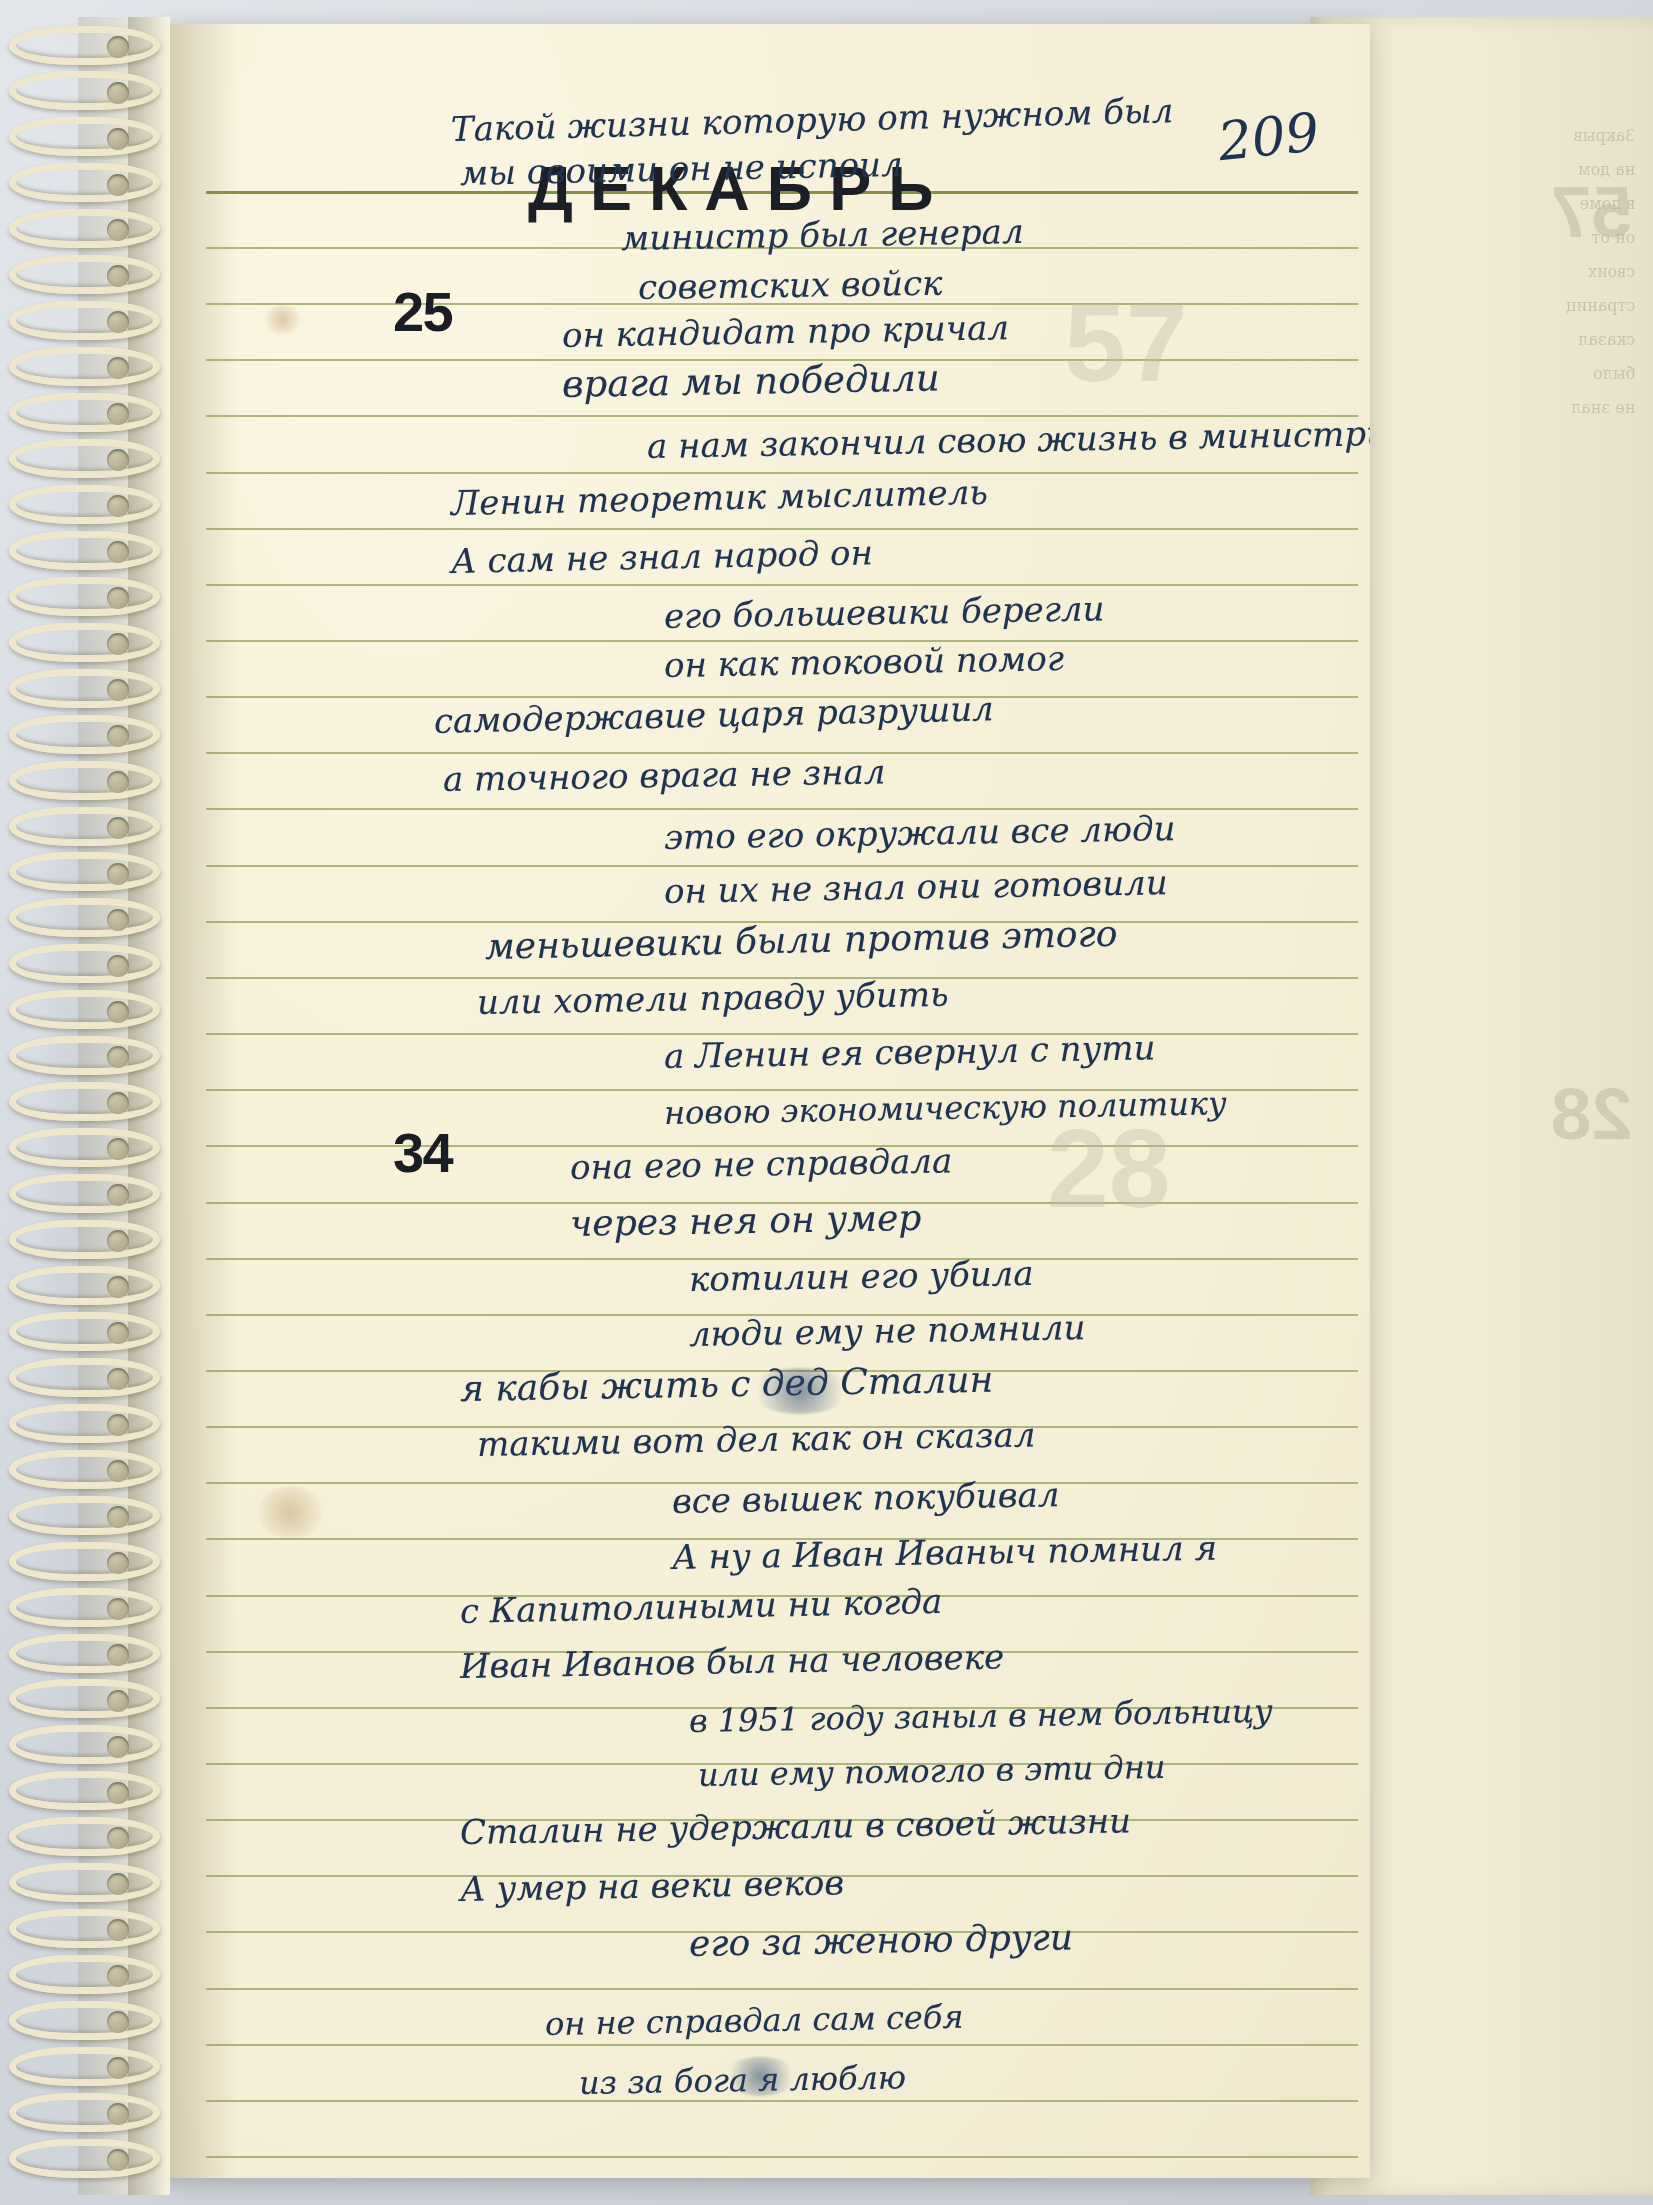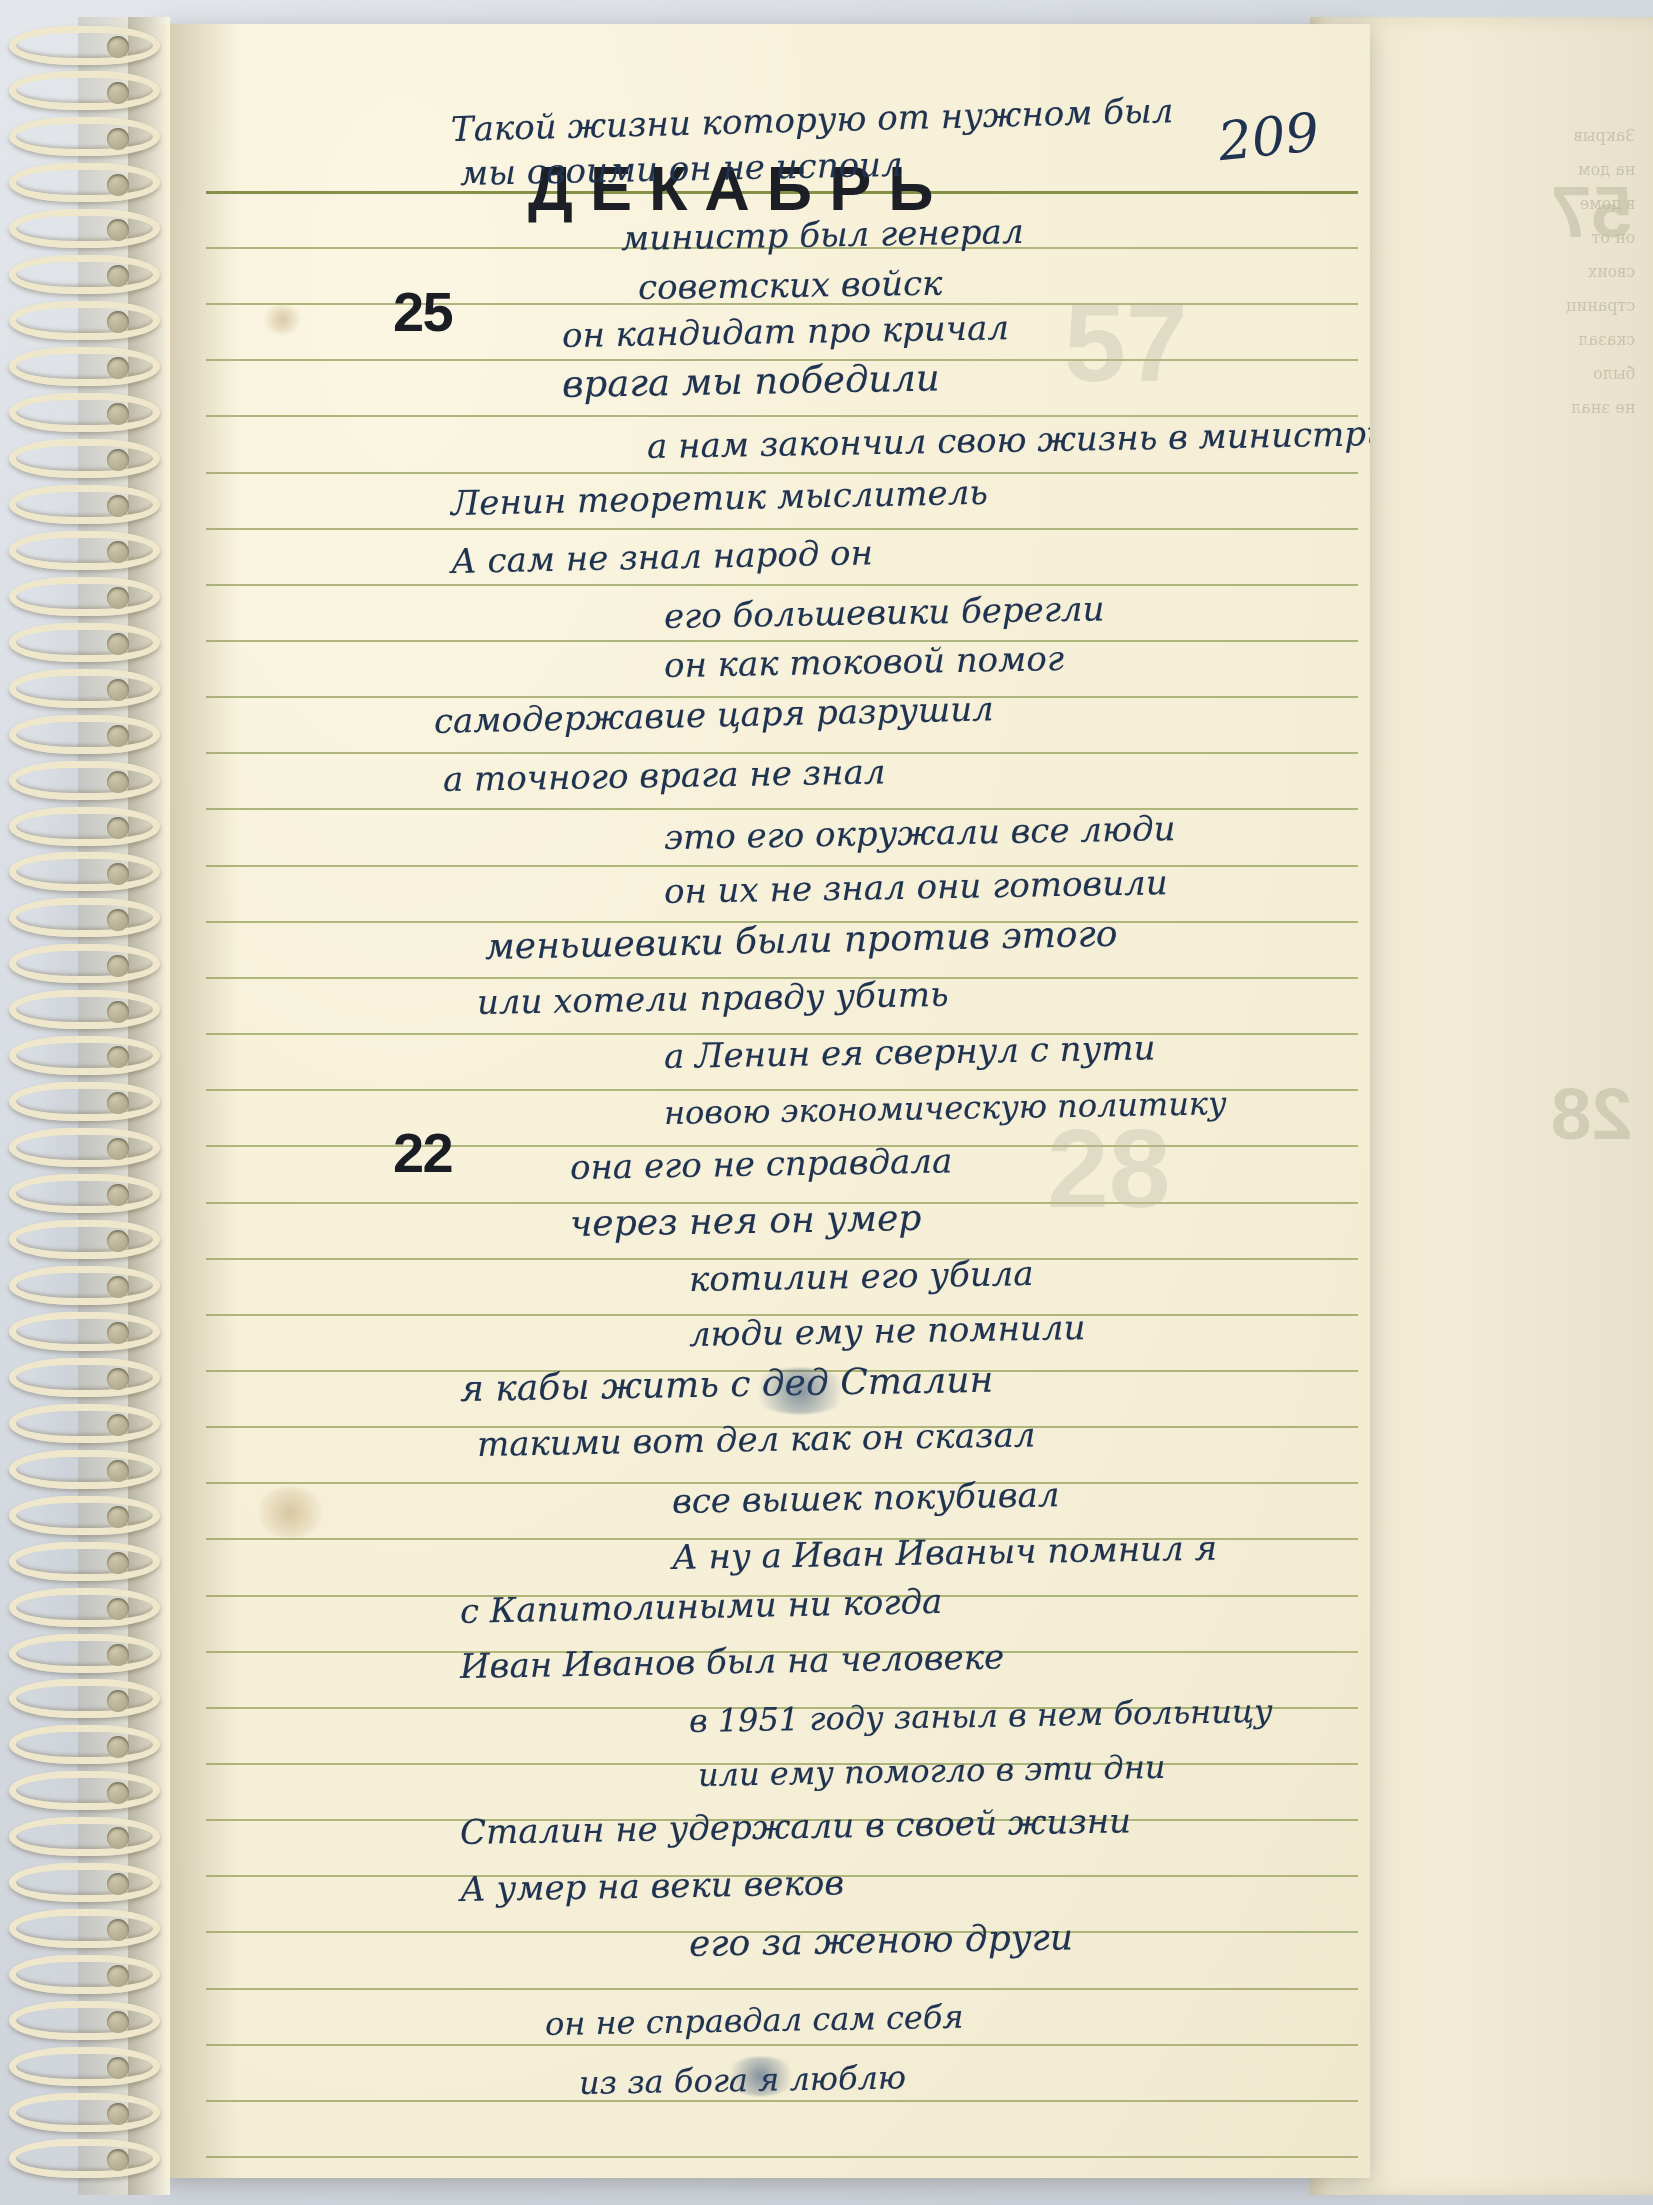--- a/index.html
+++ b/index.html
@@ -281,21 +281,21 @@
         <div class="rule" style="top: 2076px;"></div>
         <div class="rule" style="top: 2132px;"></div>
       </div>
 
     <div class="page-ghost" style="left:902px; top:255px;">57</div>
     <div class="page-ghost" style="left:885px; top:1081px;">28</div>
 
     <div class="month">ДЕКАБРЬ</div>
 
     <div class="daynum d25">25</div>
-    <div class="daynum d26">22</div>
+    <div class="daynum d26">34</div>
 
     <div class="pagenum">209</div>
 
     <div class="hand" id="hand">
         <div class="hw" style="left: 289px; top: 85px; font-size: 34px; transform: rotate(-1.5deg);">Такой жизни которую от нужном был</div>
         <div class="hw" style="left: 298px; top: 129px; font-size: 34px; transform: rotate(-1.2deg);">мы своими он не испоил</div>
         <div class="hw" style="left: 459px; top: 194px; font-size: 34px; transform: rotate(-1deg);">министр был генерал</div>
         <div class="hw" style="left: 476px; top: 243px; font-size: 34px; transform: rotate(-0.8deg);">советских войск</div>
         <div class="hw" style="left: 400px; top: 291px; font-size: 34px; transform: rotate(-1deg);">он кандидат про кричал</div>
         <div class="hw" style="left: 400px; top: 339px; font-size: 37px; transform: rotate(-1deg);">врага мы победили</div>

